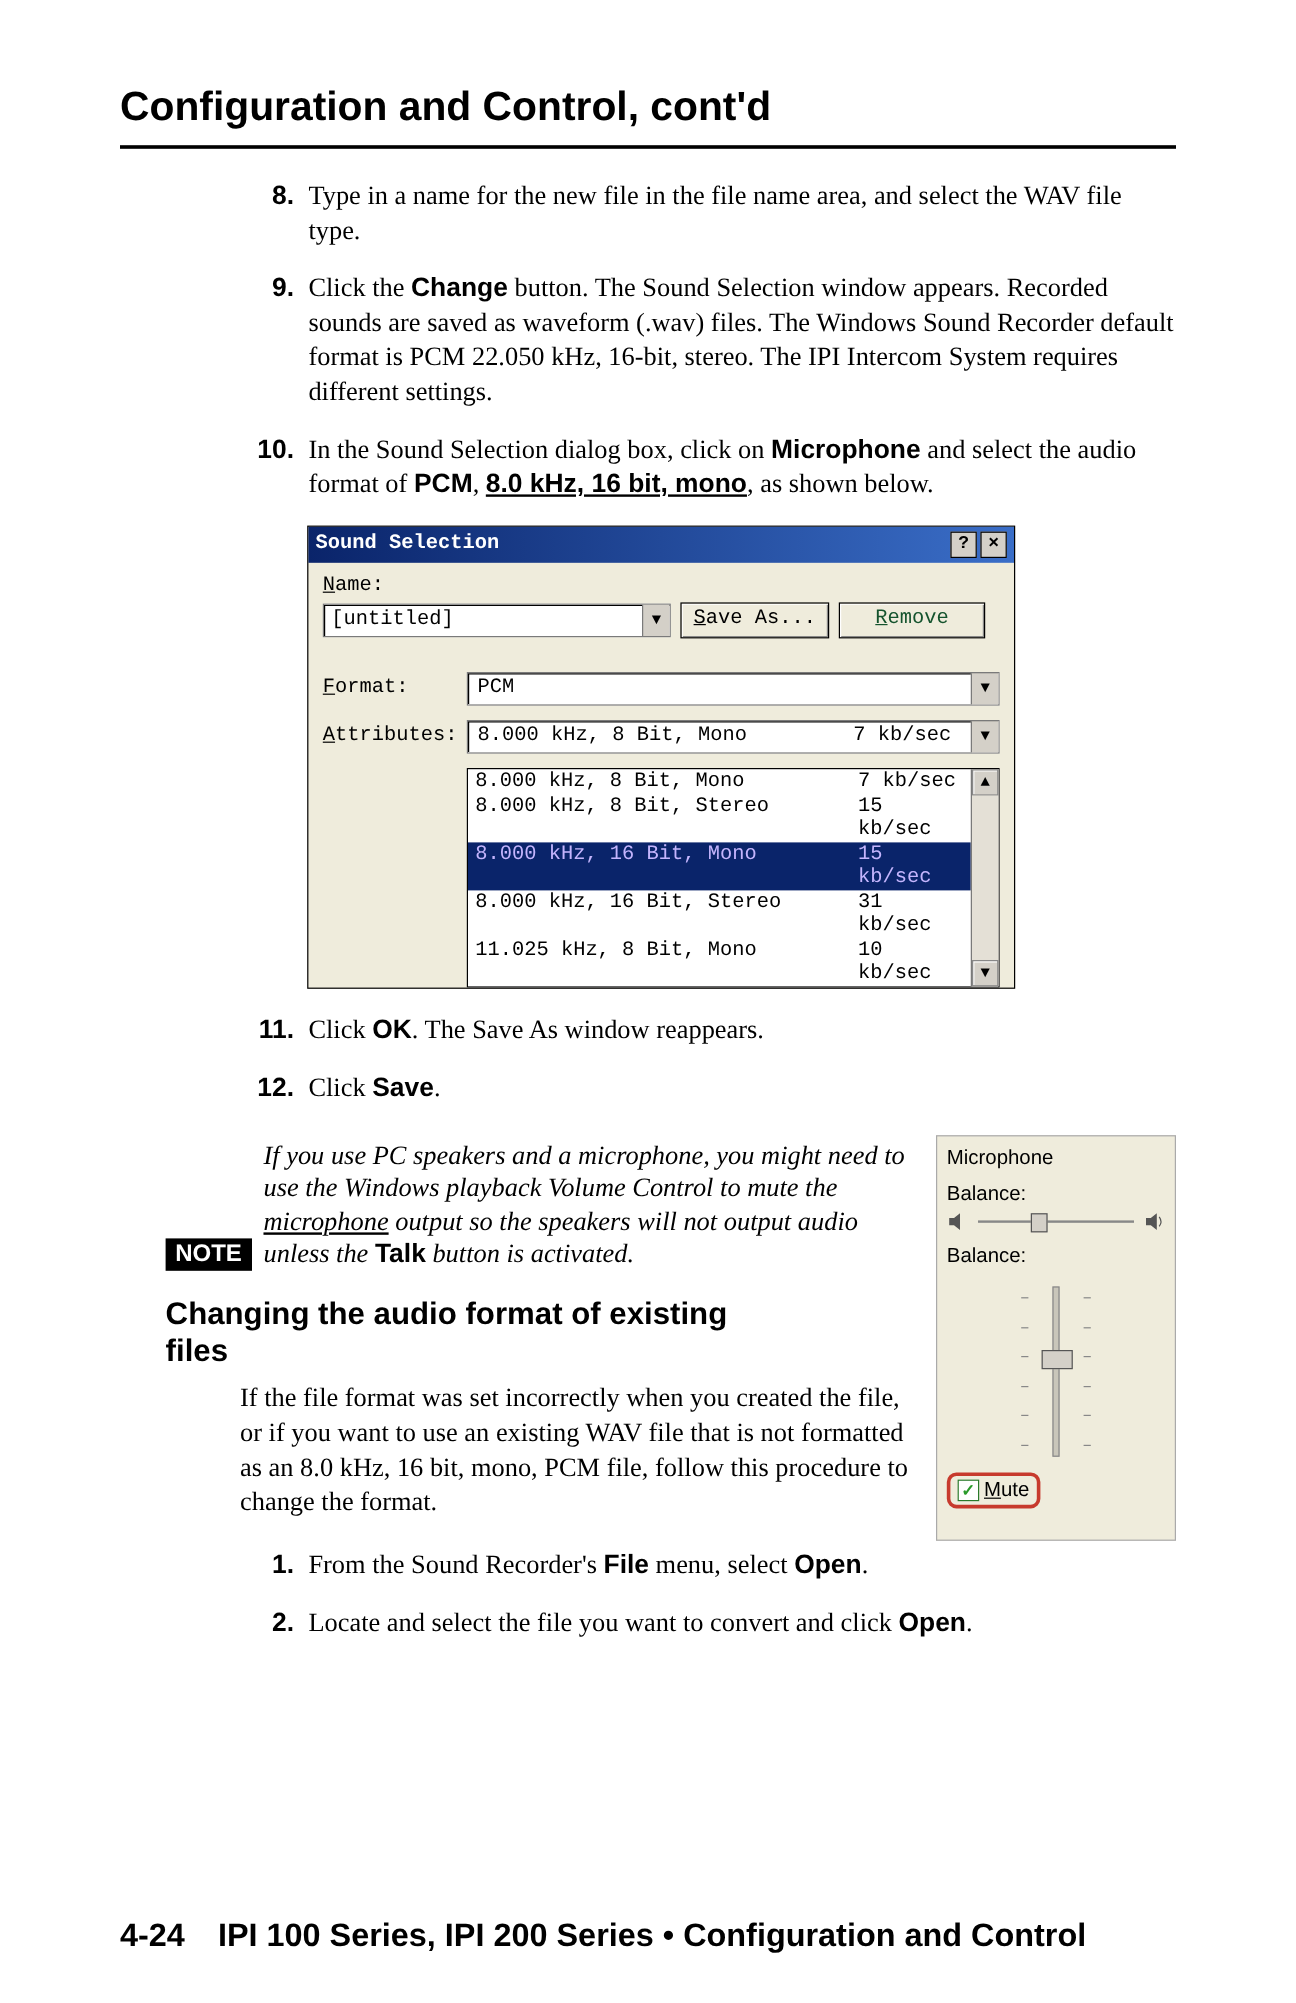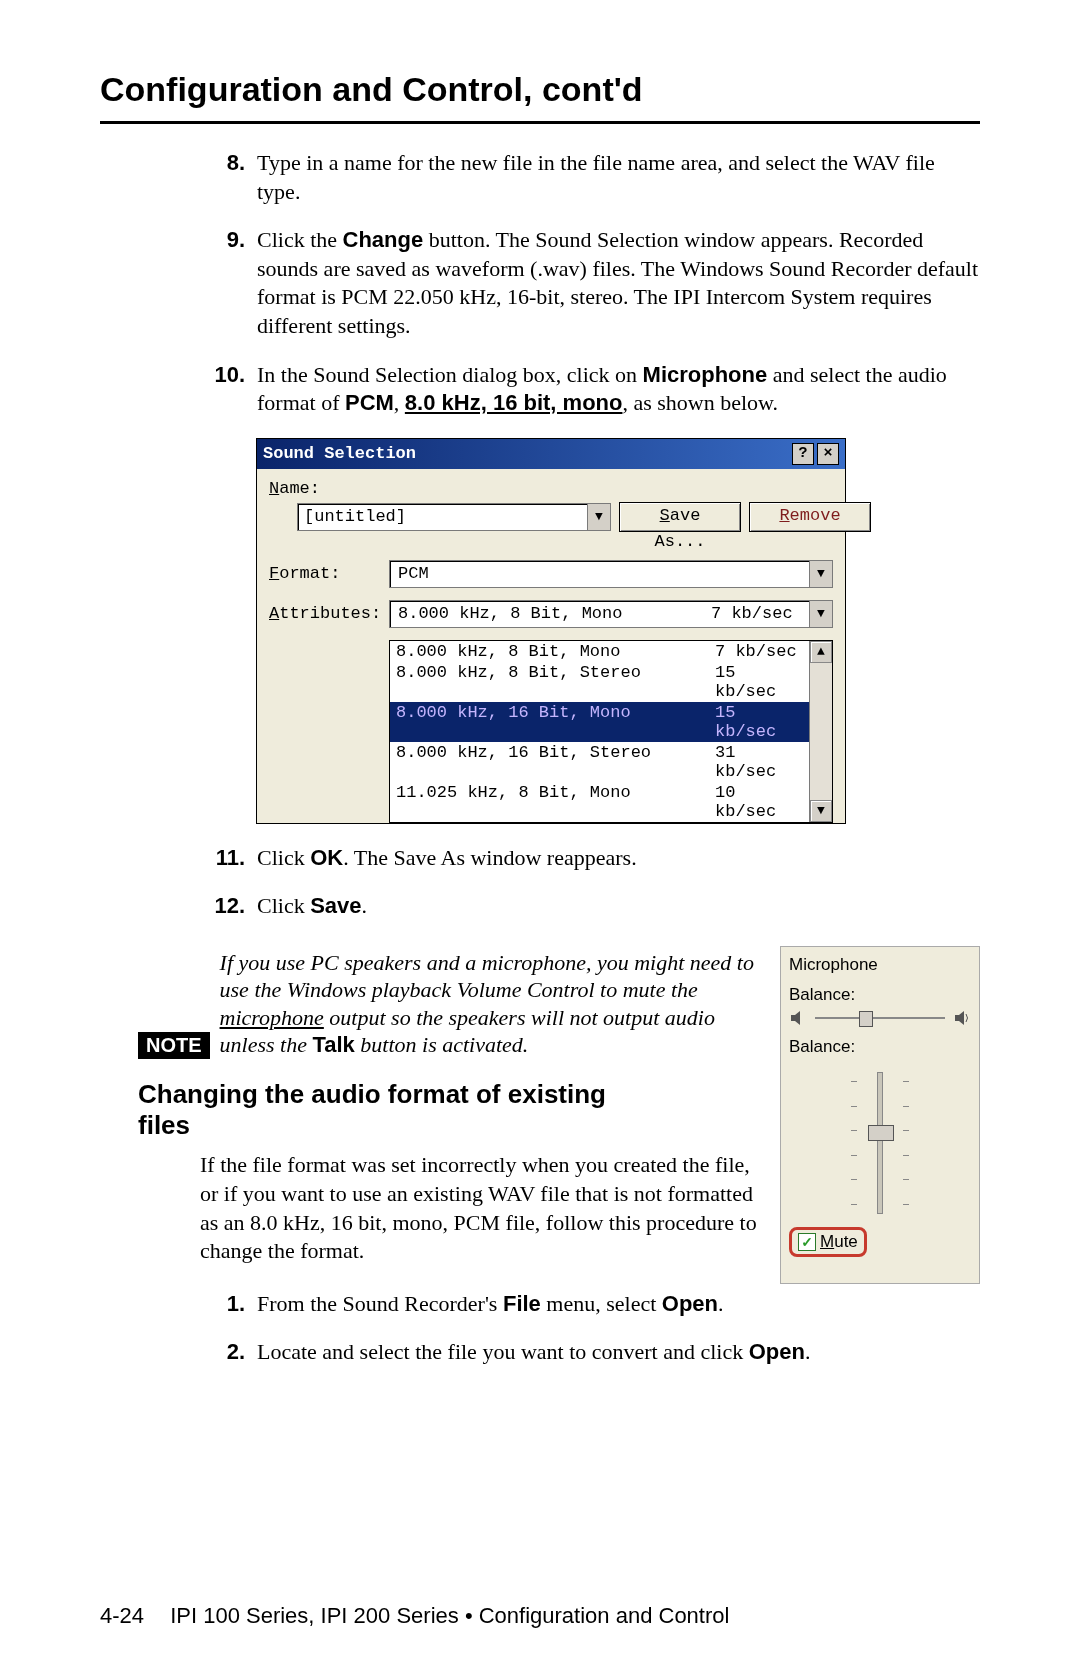--- a/index.html
+++ b/index.html
@@ -104,21 +104,21 @@
   .wbtn {
     height:28px;
     min-width:100px;
     background:#efecdc;
     border:1px solid #000;
     box-shadow: inset 1px 1px 0 #fff, inset -1px -1px 0 #888;
     text-align:center;
     line-height:26px;
     padding:0 10px;
   }
-  .wbtn.disabled { color:#7f1d1d; }
+  .wbtn.disabled { color:#14532d; }
   .frow { display:flex; align-items:center; margin-bottom:12px;justify-content:space-between; }
   .flabel { width:120px; }
   .fcombo {
     flex:1;
     display:flex;
     background:#fff;
     border:1px solid #7a7a7a;
     box-shadow: inset 1px 1px 0 #000;
     height:28px;
     box-sizing:border-box;
@@ -254,22 +254,22 @@
     width:16px;height:16px;background:#fff;border:1px solid #2a7a2a;
     display:inline-flex;align-items:center;justify-content:center;
     color:#2a9a2a;font-size:14px;font-weight:700;
   }
   .footer {
     position:absolute;
     bottom:40px;
     left:100px;
     right:100px;
     font-family: Arial, Helvetica, sans-serif;
-    font-weight:400;
-    font-size:22px;
+    font-weight:700;
+    font-size:27px;
   }
   .pn { margin-right:20px; }
 </style>
 </head>
 <body>
 
 <div class="page">
   <div class="title">Configuration and Control, cont'd</div>
   <hr class="rule">
 
@@ -293,21 +293,21 @@
 
   <div class="dialog">
     <div class="titlebar">
       <span class="tbtitle">Sound Selection</span>
       <span class="tbtn">?</span>
       <span class="tbtn">×</span>
     </div>
     <div class="dbody">
       <div class="label-name"><u>N</u><span>ame:</span></div>
       <div class="row2">
-        <div class="combo" style="width:314px;flex:none;margin-left:28px;">
+        <div class="combo" style="width:290px;flex:none;">
           <div class="ctxt">[untitled]</div>
           <div class="cbtn">▼</div>
         </div>
         <div class="wbtn"><u>S</u>ave As...</div>
         <div class="wbtn disabled"><span style="text-decoration:underline">R</span>emove</div>
       </div>
 
       <div class="frow">
         <div class="flabel"><u>F</u>ormat:</div>
         <div class="fcombo">

